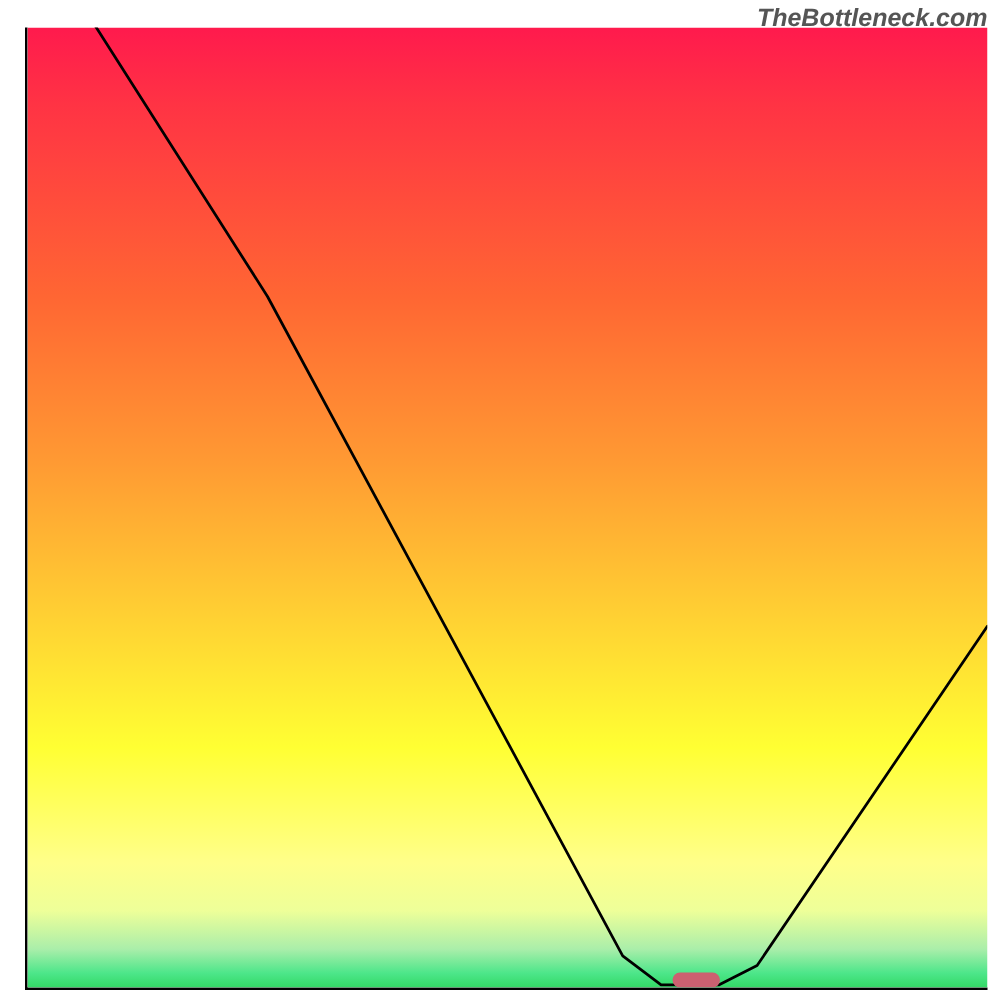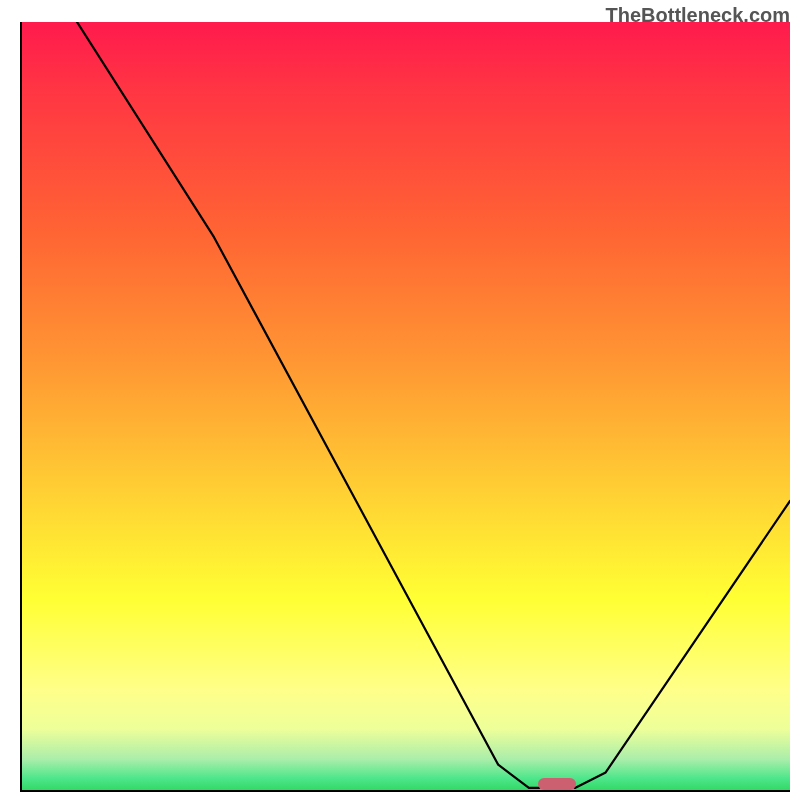--- a/index.html
+++ b/index.html
@@ -11,20 +11,21 @@
     font-family: Arial, sans-serif;
   }
   .watermark {
     position: absolute;
     top: 4px;
     right: 10px;
     color: #555;
     font-size: 20px;
     font-weight: bold;
     z-index: 10;
+    font-style: italic;
   }
   .chart-area {
     position: absolute;
     left: 20px;
     top: 22px;
     width: 770px;
     height: 770px;
     border-left: 2.5px solid black;
     border-bottom: 2.5px solid black;
     box-sizing: border-box;

